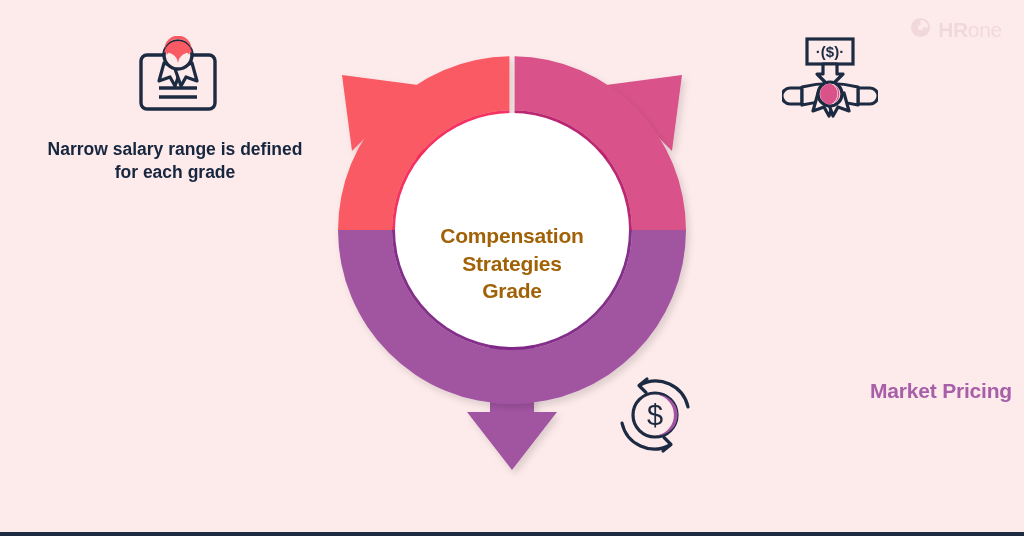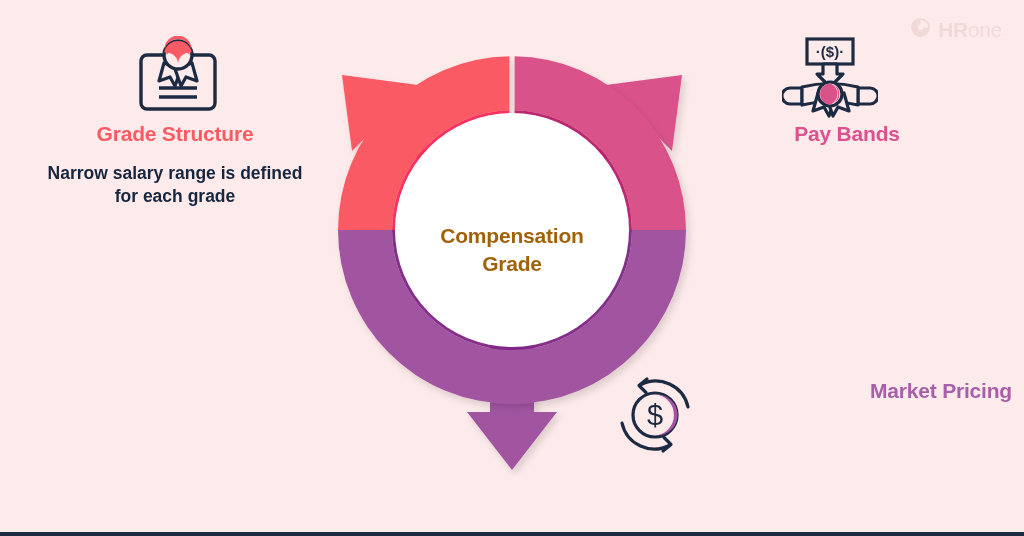--- a/index.html
+++ b/index.html
@@ -197,20 +197,21 @@
                    A 120 120 0 0 0 342 174 Z" fill="#A155A1"></path>
         </g>
         <path d="M 342 174 A 120 120 0 0 1 102 174 L 108.2 174 A 113.8 113.8 0 0 0 335.8 174 Z" fill="#7D2585" opacity="0.95"></path>
       </g>
 
       <circle cx="222" cy="174" r="117" fill="#FFFFFF"></circle>
     </svg>
 
     <div class="center-title">
       <div>Compensation</div>
+      <div>Strategies</div>
       <div>Grade</div>
     </div>
   </div>
 
   <div class="icon-wrap" id="icon-grade">
     <svg width="100" height="82" viewBox="0 0 100 82">
       <rect x="13" y="19" width="74" height="54" rx="6" ry="6" fill="none" stroke="#1C2A42" stroke-width="3.4"></rect>
       <line x1="31" y1="52" x2="69" y2="52" stroke="#1C2A42" stroke-width="3.4"></line>
       <line x1="31" y1="61" x2="69" y2="61" stroke="#1C2A42" stroke-width="3.4"></line>
       <path d="M36 27 L31 45 L42 41 L47 50 L53 33 Z" fill="#FDEAEA" stroke="#1C2A42" stroke-width="3.2" stroke-linejoin="round"></path>
@@ -244,25 +245,23 @@
       <path d="M45 22.4 A 21 21 0 0 1 45 63.6 A 15 15 0 0 0 45 22.4 Z" fill="#A155A1"></path>
       <text x="43" y="53" text-anchor="middle" font-family="'Liberation Sans', sans-serif" font-size="29" font-weight="normal" fill="#1C2A42">$</text>
       <path d="M 28 13 A 33 33 0 0 1 76 35" fill="none" stroke="#1C2A42" stroke-width="3.2" stroke-linecap="round"></path>
       <path d="M 35 7 L 27 13.5 L 34 20.5" fill="none" stroke="#1C2A42" stroke-width="3.2" stroke-linecap="round" stroke-linejoin="round"></path>
       <path d="M 58 73 A 33 33 0 0 1 10 51" fill="none" stroke="#1C2A42" stroke-width="3.2" stroke-linecap="round"></path>
       <path d="M 51 79 L 59 72.5 L 52 65.5" fill="none" stroke="#1C2A42" stroke-width="3.2" stroke-linecap="round" stroke-linejoin="round"></path>
     </svg>
   </div>
 
   <div class="block" id="block-grade">
-    <p class="heading">Grade Structure</p>
     <p class="body">Narrow salary range is defined for each grade</p>
   </div>
 
   <div class="block" id="block-pay">
-    <p class="heading">Pay Bands</p>
   </div>
 
   <div class="block" id="block-market">
     <p class="heading">Market Pricing</p>
   </div>
 
 </div>
 
 </body></html>

